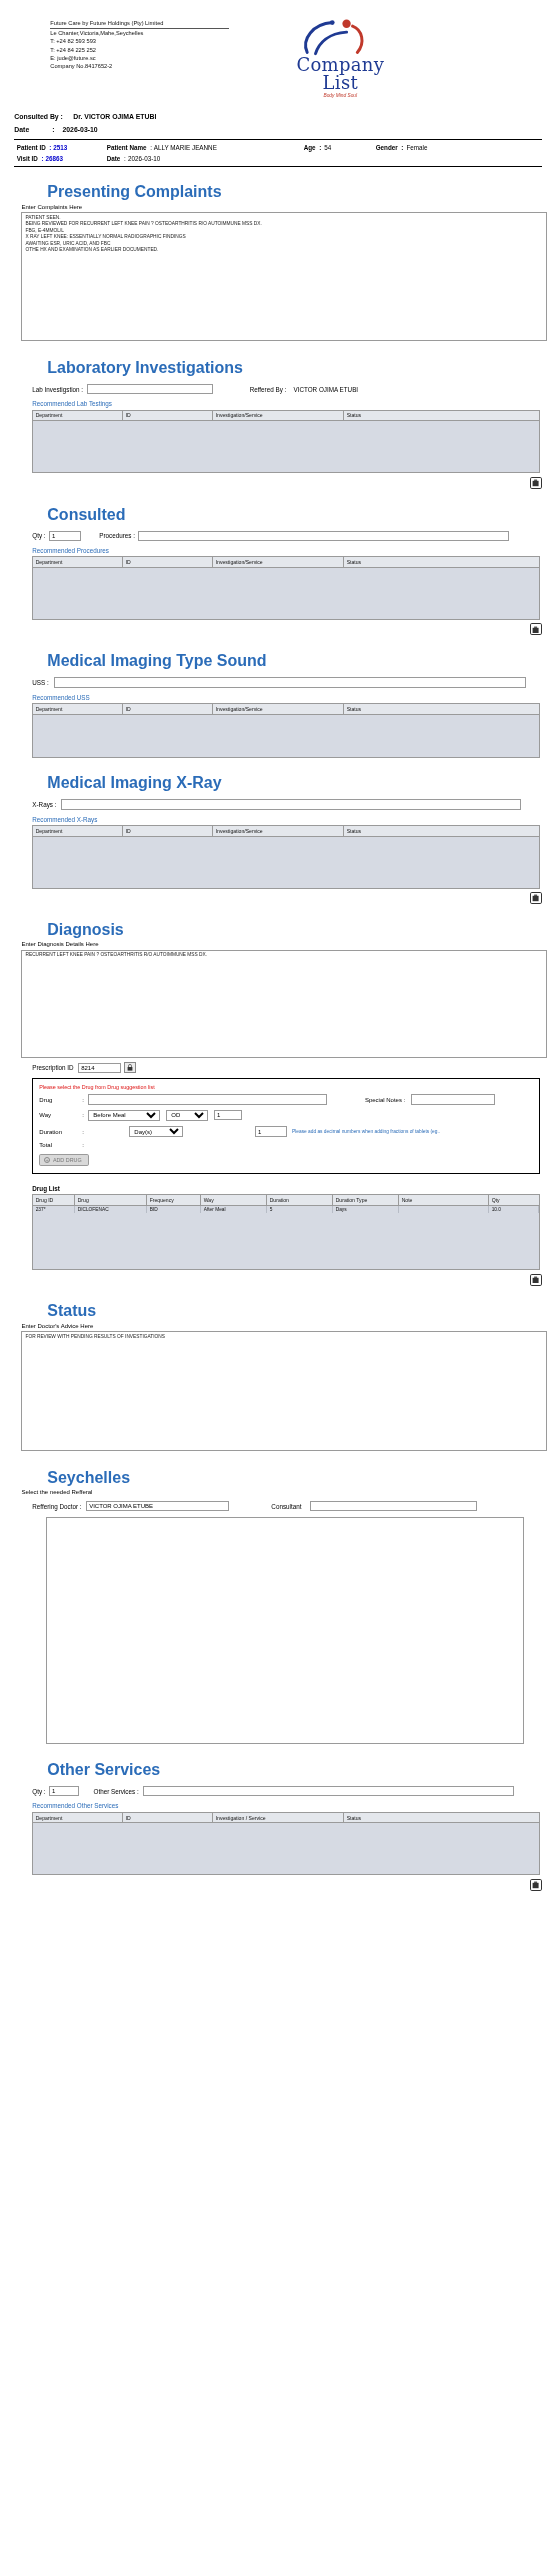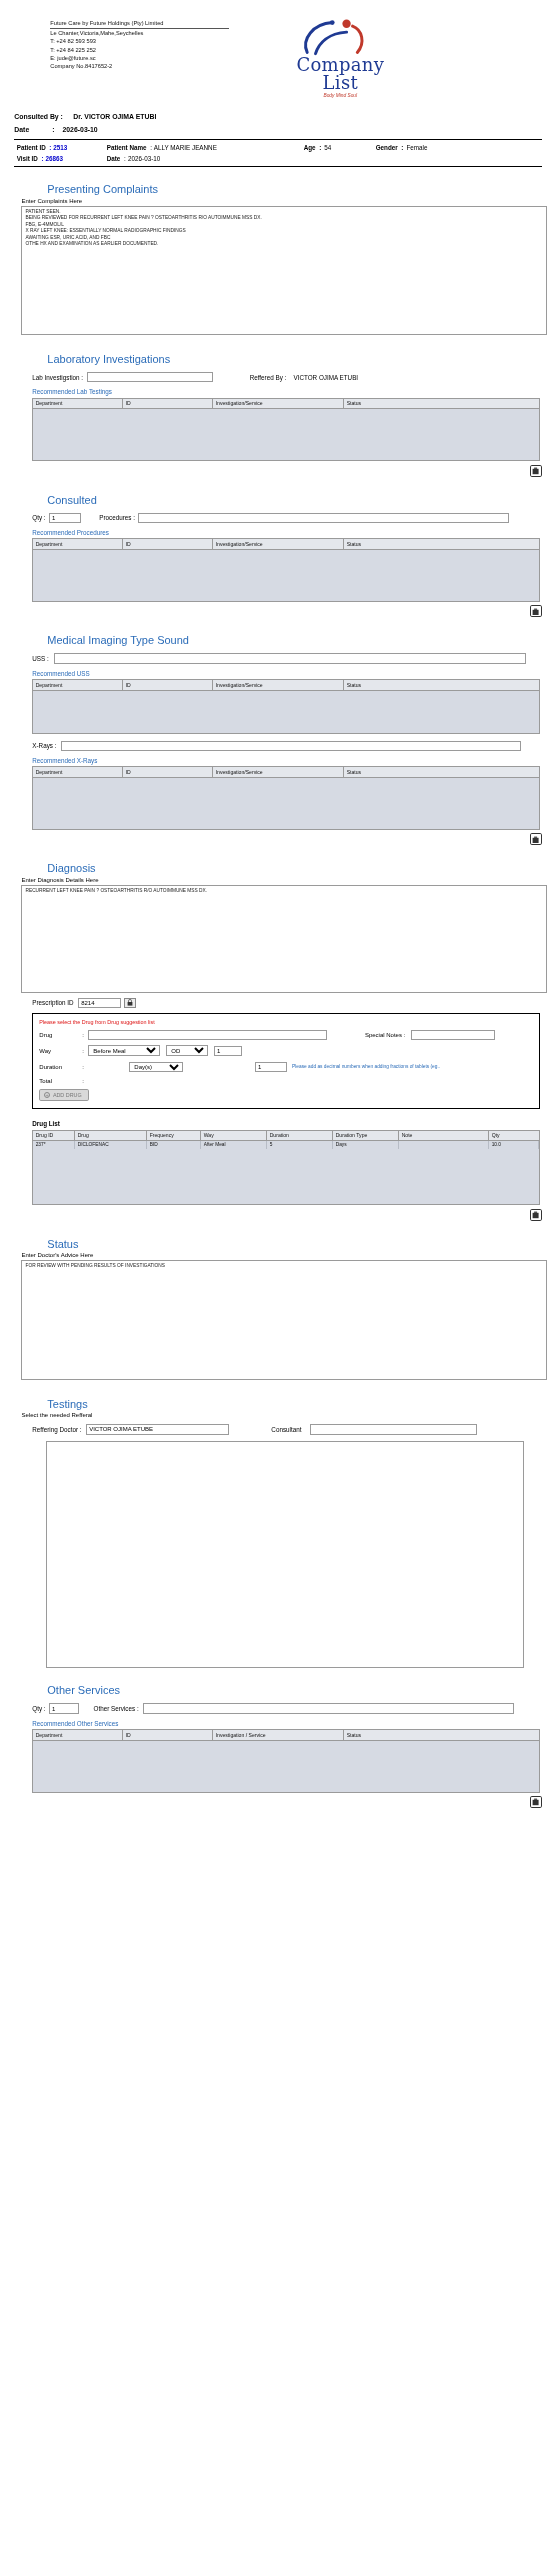--- a/index.html
+++ b/index.html
@@ -33,21 +33,21 @@
   .pbar { margin-top: 6px; border-top:0.6px solid #000; border-bottom:0.6px solid #000; padding: 4.2px 2.4px; font-size: 6.3px; }
   .prow { display:flex; align-items:center; }
   .prow + .prow { margin-top: 3.6px; }
   .pcell { display:flex; align-items:center; }
   .b { font-weight: bold; }
   .blue { color:#0000cc; font-weight:bold; }
   .sep { display:inline-block; width: 3.6px; }
 
   
   h2.sec {
-    color:#2b6cb8; font-size: 11px; margin: 16.7px 0 2.4px 0; font-weight: normal; padding-left: 33px;
+    color:#2b6cb8; font-size: 16px; margin: 16.7px 0 2.4px 0; font-weight: bold; padding-left: 33px;
   }
   .subtle { font-size: 6px; margin: 2.4px 0 2.4px 7.2px; }
   .link-blue { color:#2b6cb8; font-size: 6.3px; margin: 6px 0 2.4px 0; }
 
   
   input.t {
     font-family:"Liberation Sans", sans-serif; font-size: 6px;
     border: 0.6px solid #9a9a9a; background:#fff; height: 10.2px; padding: 0.6px 1.8px;
   }
   textarea.ta {
@@ -258,20 +258,21 @@
     <div class="ghead">
       <div class="c1">Department</div>
       <div class="c2">ID</div>
       <div class="c3">Investigation/Service</div>
       <div class="c4">Status</div>
     </div>
     <div class="gbody" style="height:42px"></div>
   </div>
 
   
+  <h2 class="sec">Medical Imaging X-Ray</h2>
   <div style="display:flex;align-items:center;margin:7.2px 0 0 18px">
     <span style="font-size:6.3px">X-Rays :</span>
     <input class="t" style="width: 460px; margin-left: 4.8px;" value="">
   </div>
   <div class="link-blue" style="margin-left:18px">Recommended X-Rays</div>
   <div class="grid" style="margin-left:18px;width:508px">
     <div class="ghead">
       <div class="c1">Department</div>
       <div class="c2">ID</div>
       <div class="c3">Investigation/Service</div>
@@ -385,21 +386,21 @@
         </svg>
     </div>
   </div>
 
   
   <h2 class="sec">Status</h2>
   <div class="subtle">Enter Doctor's Advice Here</div>
   <textarea class="ta" style="width: 526px; height: 120px; margin-left: 7.2px;">FOR REVIEW WITH PENDING RESULTS OF INVESTIGATIONS</textarea>
 
   
-  <h2 class="sec">Testings</h2>
+  <h2 class="sec">Seychelles</h2>
   <div class="subtle">Select the needed Refferal</div>
   <div style="display:flex;align-items:center;margin:6px 0 0 18px">
     <span style="font-size:6.3px">Reffering Doctor :</span>
     <input class="t" style="width: 143px; margin-left: 4.8px;" value="VICTOR OJIMA ETUBE">
     <span style="font-size:6.3px;margin-left:42px">Consultant</span>
     <input class="t" style="width: 167px; margin-left: 8.4px;" value="">
   </div>
   <div style="margin:6px 0 0 32px;width:478px;height:227px;border:0.6px solid #9a9a9a;background:#fff"></div>
 
   

